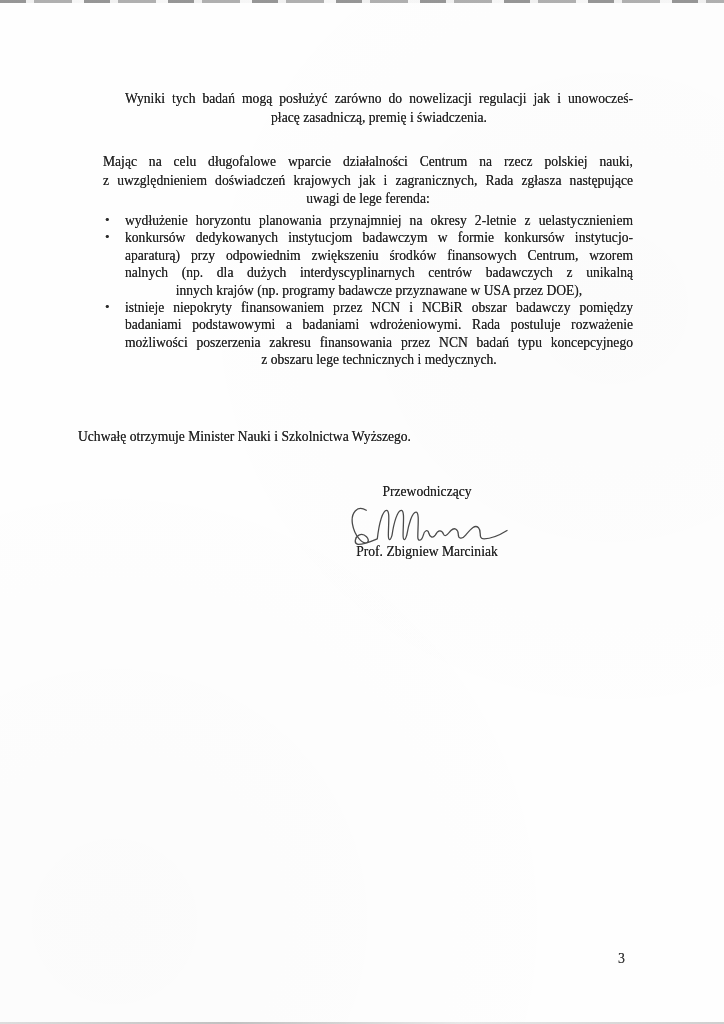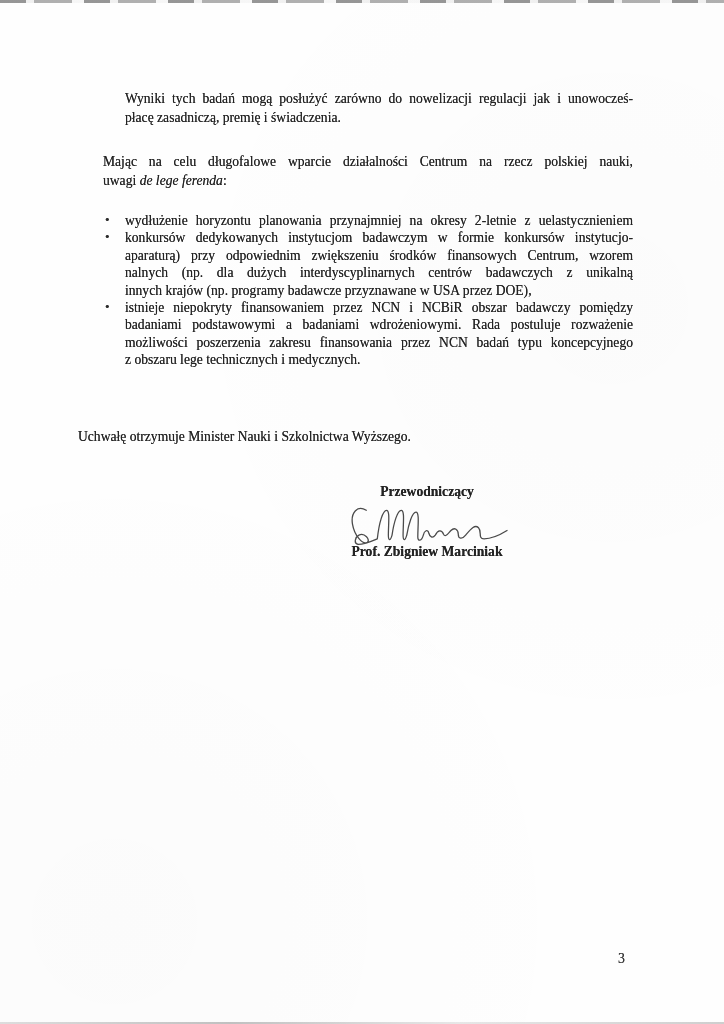--- a/index.html
+++ b/index.html
@@ -35,53 +35,54 @@
     background:linear-gradient(90deg, rgba(150,150,150,.30), rgba(120,120,120,.45) 30%,
       rgba(165,165,165,.25) 60%, rgba(125,125,125,.40));
   }
 
   .block { position:absolute; font-size:13.6px; }
   .para { line-height:18.7px; }
   #para1 { left:125px; top:90px;  width:508px; }
   #para2 { left:103px; top:153px; width:530px; }
   #bullets { left:103px; top:212px; width:530px; line-height:17.4px; }
   #closing { left:78px; top:429px; width:560px; }
-  #sigblock { left:277px; top:483px; width:300px; text-align:center; line-height:18px;font-weight:bold; }
+  #sigblock { left:277px; top:483px; width:300px; text-align:center; line-height:18px; }
   #pagenum { left:618px; top:951px; font-size:13.8px; color:#3a3a3a; }
 
   .line { text-align:left; }
   .jl { text-align:justify; text-align-last:justify; }
-  .line { overflow:hidden; max-height:19px; }
+  .line { overflow:hidden; max-height:19px;text-align:center; }
 
   .bullet-item { position:relative; padding-left:22px; }
   .bullet-dot {
     position:absolute; left:2px; top:-1px;
     font-size:13px; color:#2a2a2a;
   }
-  .italic { font-style:italic; }
+  .italic { }
 
   .sig-org { margin-top:3px; }
   .signature-svg { display:block; margin:1px auto 0; }
   .sig-name { margin-top:-5px; }
 </style>
 </head>
 <body>
 
 <div class="page">
   <div class="edge-top"></div>
   <div class="edge-right"></div>
   <div class="edge-bottom"></div>
 
   <div class="block para" id="para1">
     <div class="line jl">Wyniki tych badań mogą posłużyć zarówno do nowelizacji regulacji jak i unowocześ-</div>
     <div class="line">płacę zasadniczą, premię i świadczenia.</div>
   </div>
 
   <div class="block para" id="para2">
     <div class="line jl">Mając na celu długofalowe wparcie działalności Centrum na rzecz polskiej nauki,</div>
+    <div class="line jl">z uwzględnieniem doświadczeń krajowych jak i zagranicznych, Rada zgłasza następujące</div>
     <div class="line"><span>uwagi </span><span class="italic">de lege ferenda</span><span>:</span></div>
   </div>
 
   <div class="block" id="bullets">
     <div class="bullet-item">
       <span class="bullet-dot">•</span>
       <div class="line jl">wydłużenie horyzontu planowania przynajmniej na okresy 2-letnie z uelastycznieniem</div>
     </div>
     <div class="bullet-item">
       <span class="bullet-dot">•</span>

